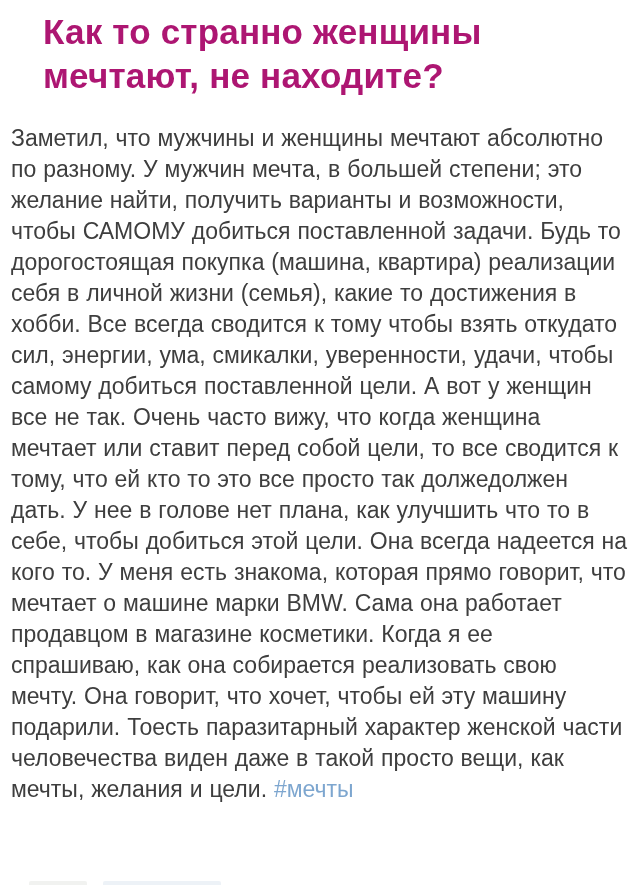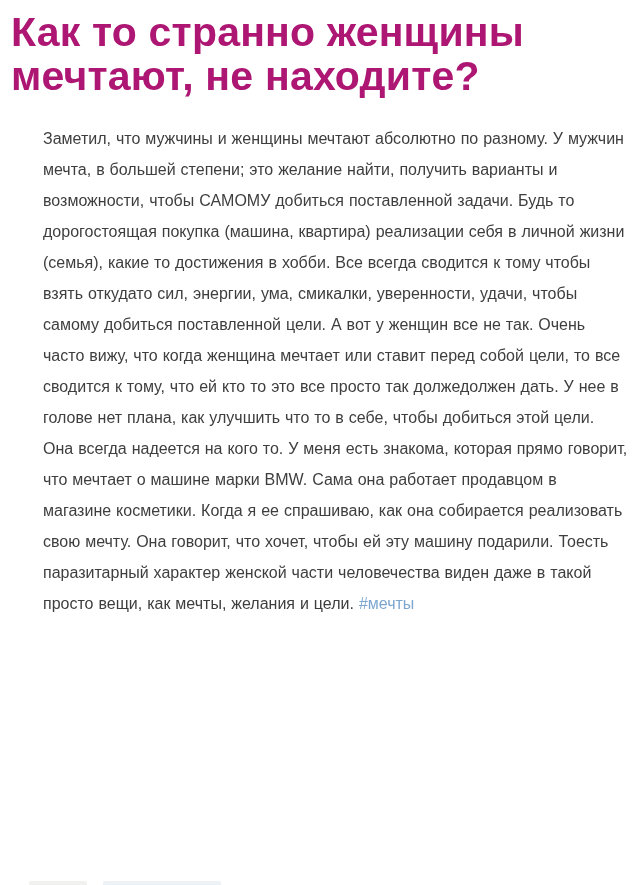--- a/index.html
+++ b/index.html
@@ -16,34 +16,34 @@
   .page {
     position: relative;
     width: 640px;
     height: 885px;
     background: var(--bg-color);
     overflow: hidden;
     padding: 10px 12px 0 11px;
   }
   .post-title {
     color: var(--title-color);
-    font-size: 41px;
+    font-size: 35px;
     line-height: 44px;
     font-weight: bold;
     letter-spacing: 0.2px;
     margin-bottom: 25px;
     max-width: 560px;
+    margin-left: 32px;
   }
   .post-body {
     color: var(--body-color);
-    font-size: 16px;
+    font-size: 23px;
     line-height: 31px;
     max-width: 618px;
     word-spacing: 0.5px;
-    margin-left: 32px;
   }
   .hashtag-link {
     color: var(--hashtag-color);
     text-decoration: none;
     cursor: pointer;
   }
   
   .clipped-next-line {
     position: absolute;
     left: 11px;

